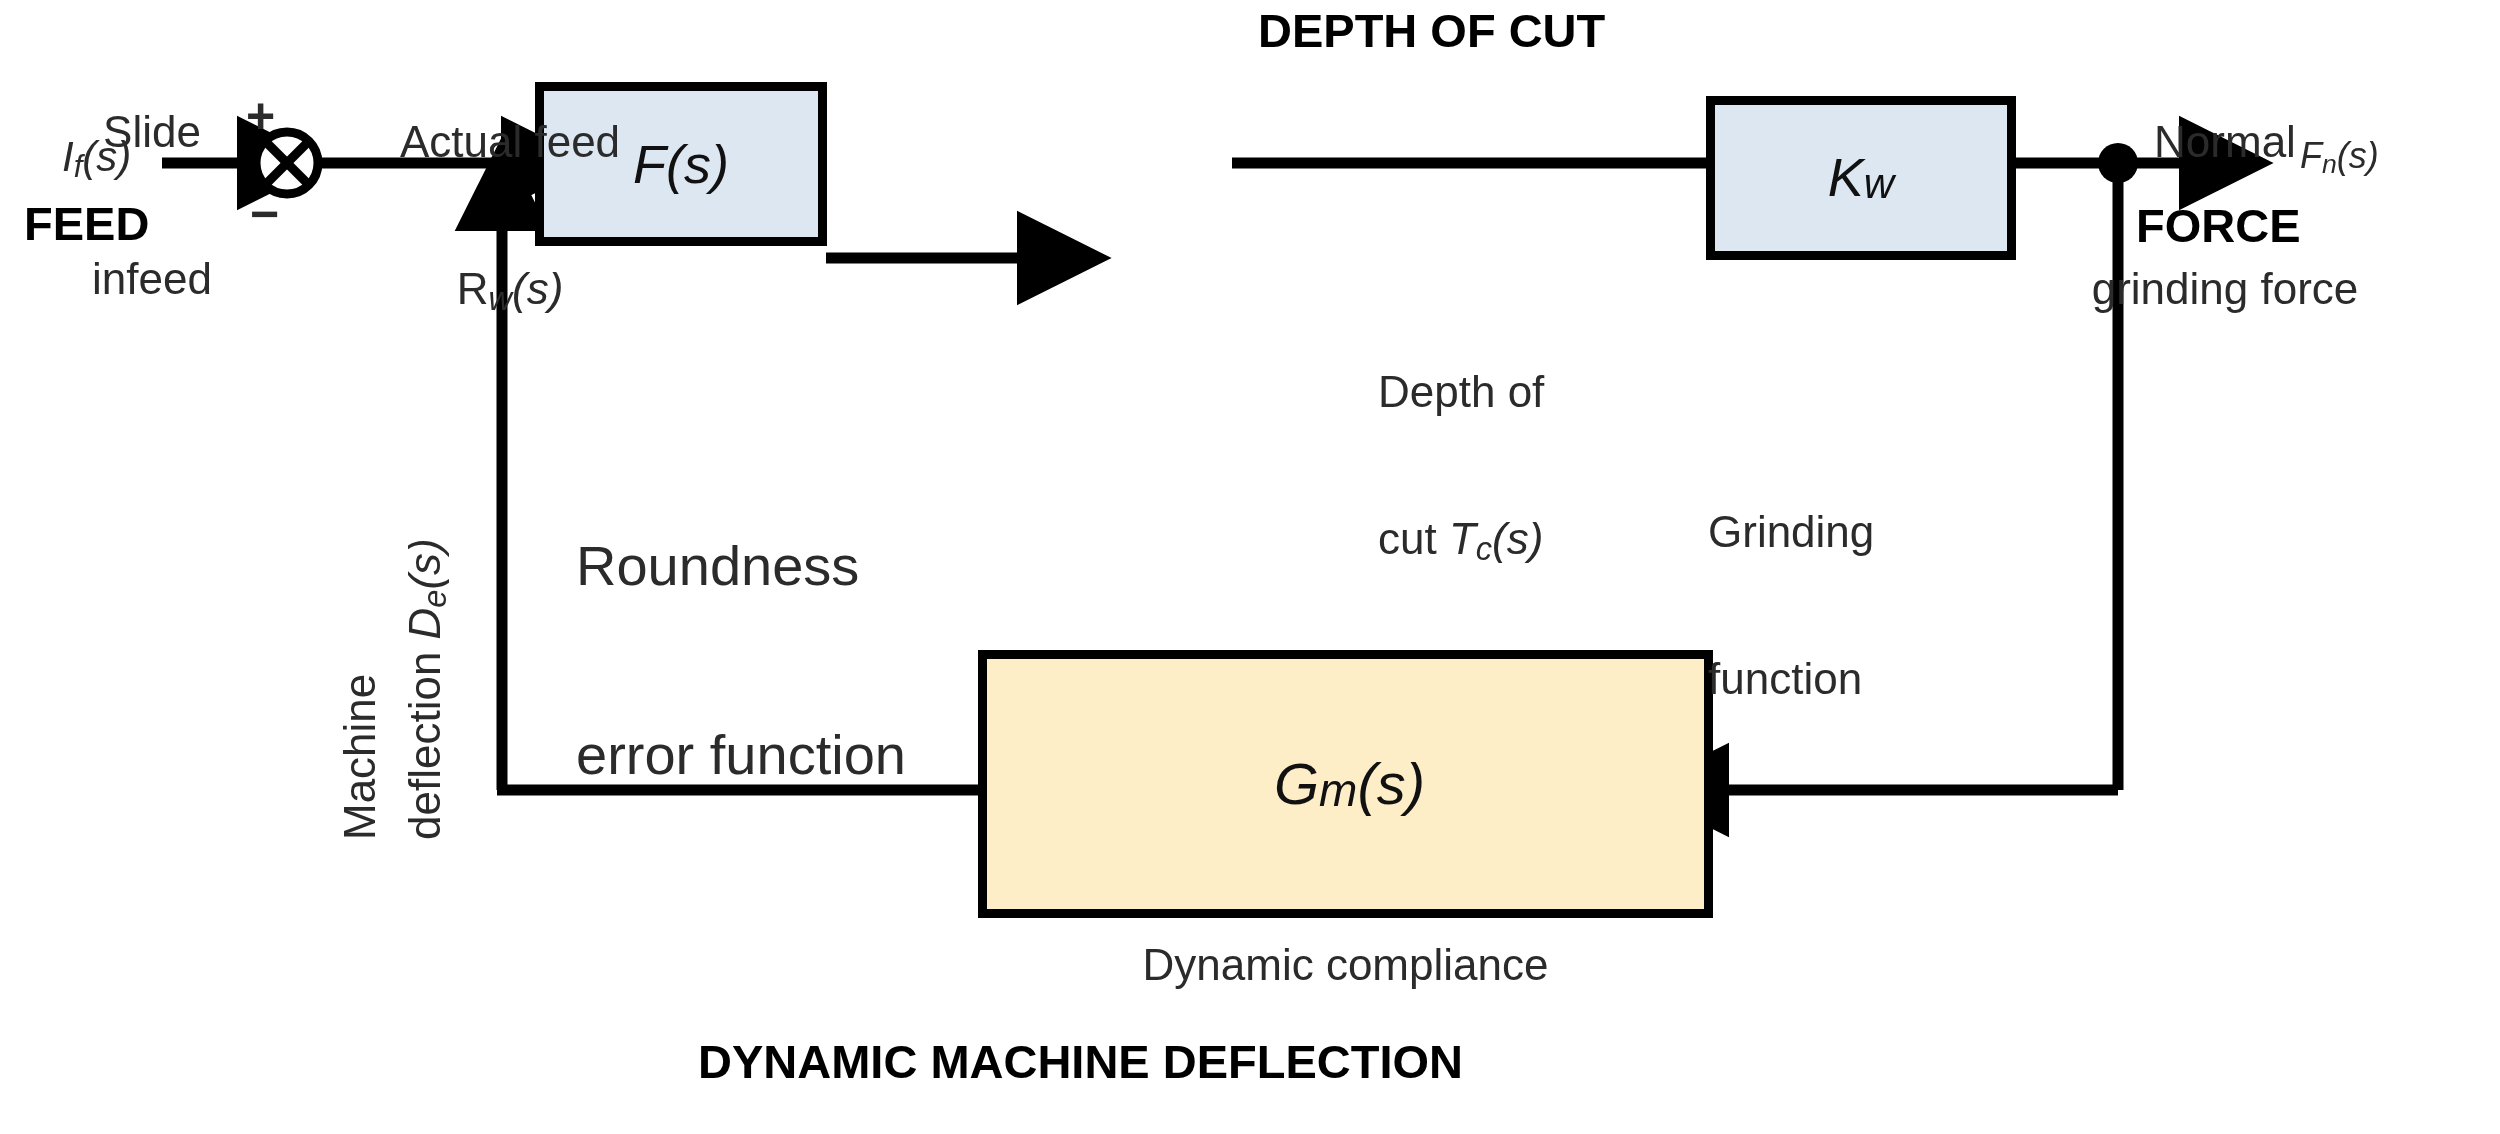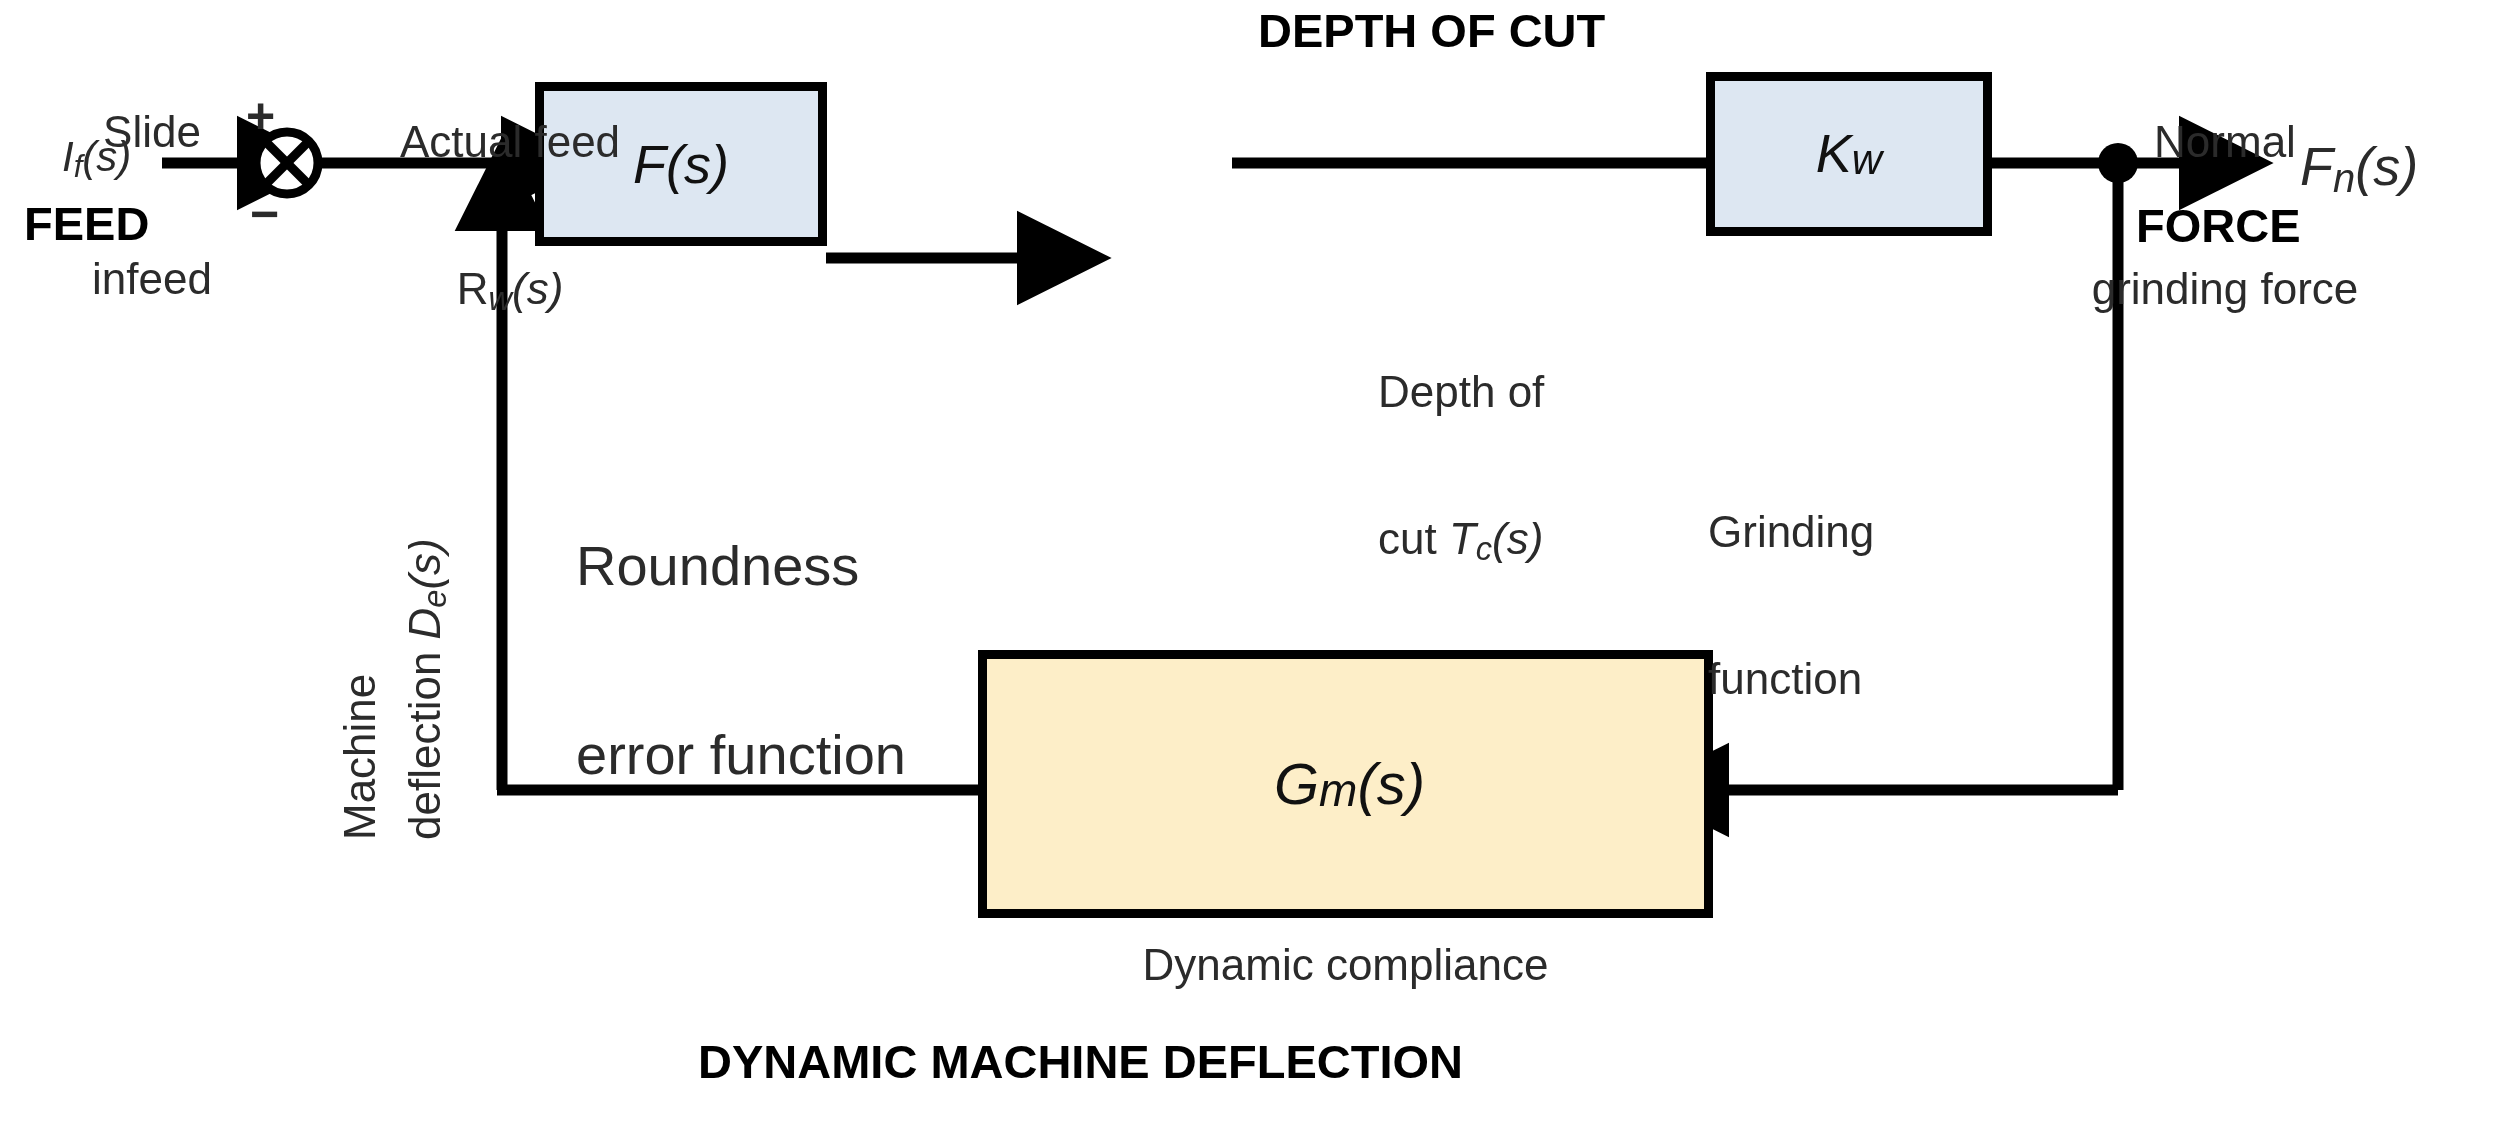--- a/index.html
+++ b/index.html
@@ -65,21 +65,21 @@
       <circle cx="287" cy="163" r="31" fill="#fff" stroke="#000" stroke-width="9"></circle>
       <line x1="266" y1="142" x2="308" y2="184" stroke="#000" stroke-width="9"></line>
       <line x1="308" y1="142" x2="266" y2="184" stroke="#000" stroke-width="9"></line>
     </g>
   </svg>
 
   <div class="blk" id="bk-f" style="left:535px;top:82px;width:292px;height:164px;background:#dde7f2;justify-content:center;">
     <span style="font-size:54px;">F(s)</span>
   </div>
 
-  <div class="blk" id="bk-k" style="left:1706px;top:72px;width:286px;height:164px;background:#dde7f2;">
+  <div class="blk" id="bk-k" style="left:1706px;top:96px;width:310px;height:164px;background:#dde7f2;">
     <span style="font-size:54px;"><span>K</span><span class="sub" style="font-size:42px;vertical-align:-0.05em;">w</span></span>
   </div>
 
   <div class="blk" id="bk-g" style="left:978px;top:650px;width:735px;height:268px;background:#fdeec8;padding-left:8px;">
     <span style="font-size:58px;"><span>G</span><span class="sub" style="font-size:46px;vertical-align:-0.05em;">m</span><span>(s)</span></span>
   </div>
 
   <div class="lbl bold" style="left:1258px;top:5px;font-size:47px;">DEPTH OF CUT</div>
 
   <div class="lbl bold" style="left:24px;top:198px;font-size:47px;">FEED</div>
@@ -101,21 +101,21 @@
 
   <div class="lbl ctr" style="left:2010px;top:18px;width:430px;font-size:44px;">
     <div>Normal</div>
     <div>grinding force</div>
   </div>
 
   <div class="lbl" style="left:1378px;top:268px;font-size:44px;">
     <div>Depth of</div>
     <div><span>cut </span><span class="ital">T</span><span class="sub">c</span><span class="ital">(s)</span></div>
   </div>
-  <div class="lbl ital" style="left:2300px;top:136px;font-size:54px;"><span>F</span><span class="sub">n</span><span>(s)</span></div>
+  <div class="lbl ital" style="left:2300px;top:136px;font-size:36px;"><span>F</span><span class="sub">n</span><span>(s)</span></div>
 
   <div class="lbl" style="left:576px;top:410px;font-size:56px;">
     <div>Roundness</div>
     <div>error function</div>
   </div>
 
   <div class="lbl" style="left:1708px;top:408px;font-size:44px;">
     <div>Grinding</div>
     <div>function</div>
   </div>

